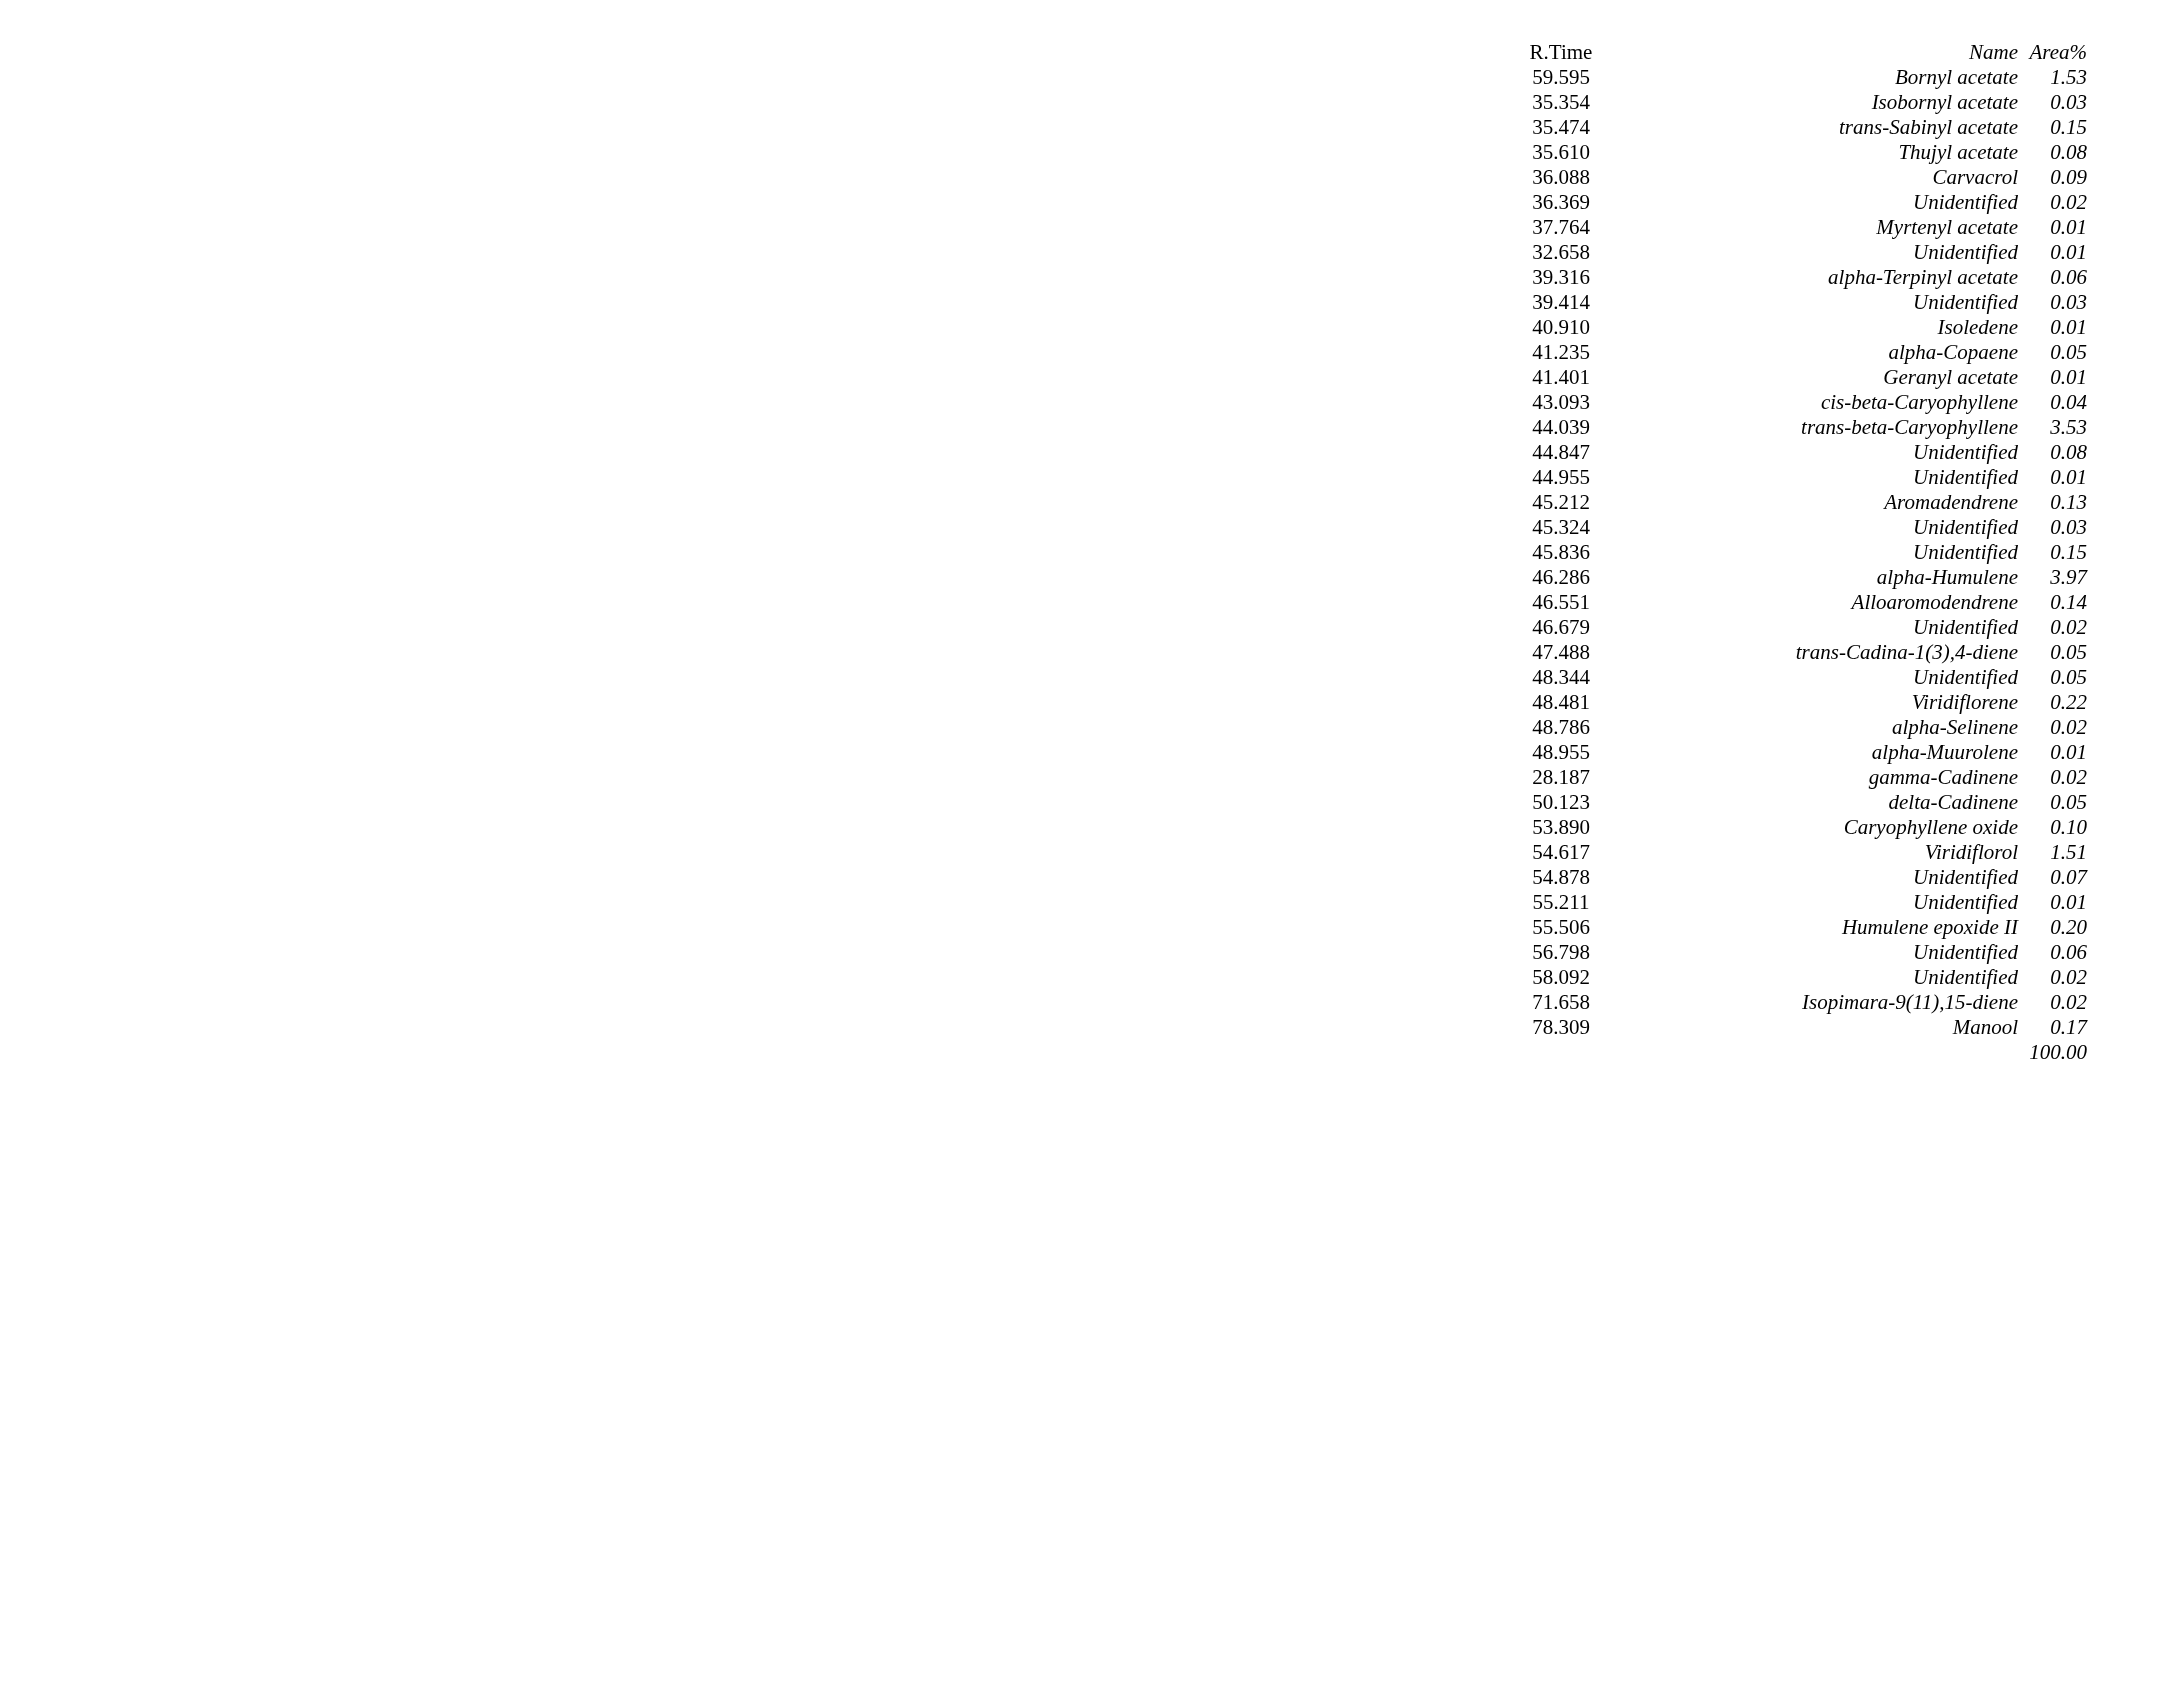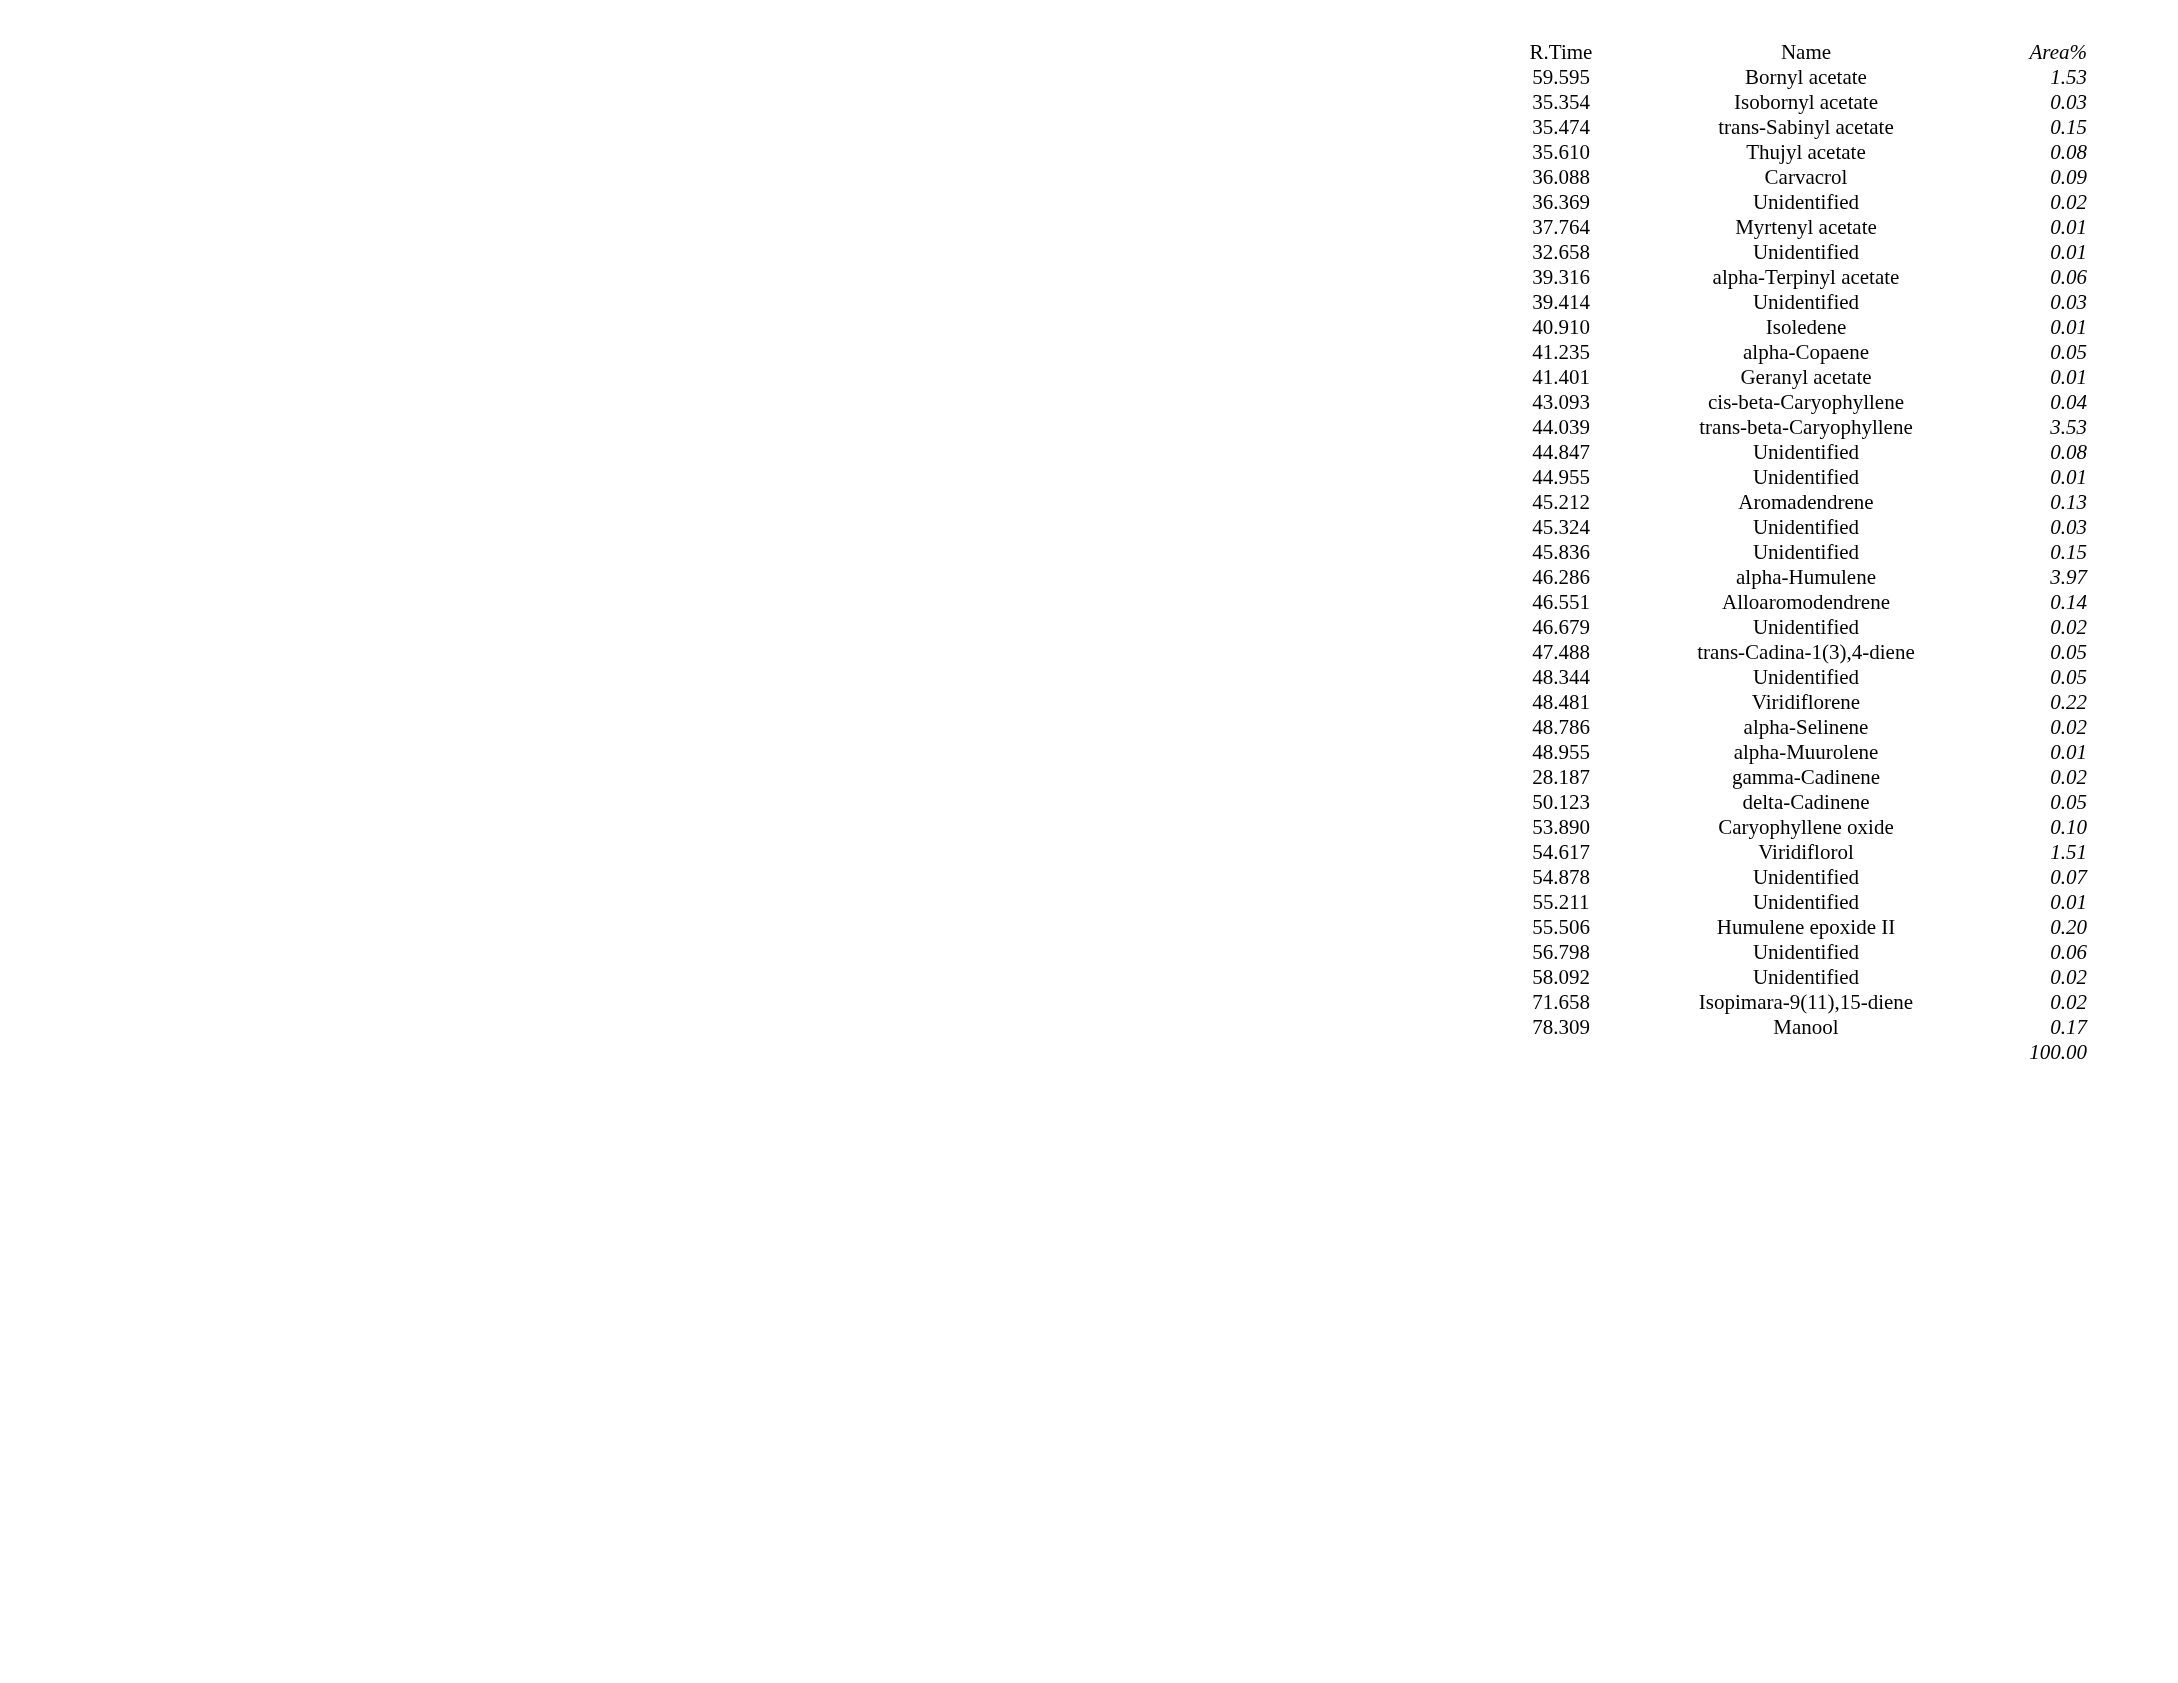--- a/index.html
+++ b/index.html
@@ -26,21 +26,21 @@
   }
   .peak-table th,
   .peak-table td {
     padding: 0;
     font-weight: normal;
     line-height: 25px;
     white-space: nowrap;
     vertical-align: top;
   }
   .col-rtime  { width: 66px;  text-align: center; }
-  .col-name   { width: 424px; text-align: center; padding-left: 11px; }
+  .col-name   { width: 424px; text-align: right; padding-left: 11px; font-style: italic; }
   .col-area   { width: 69px;  text-align: right; font-style: italic; }
 </style>
 </head>
 <body>
 
 <table class="peak-table">
   <thead>
     <tr>
       <th class="col-rtime">R.Time</th>
       <th class="col-name">Name</th>

